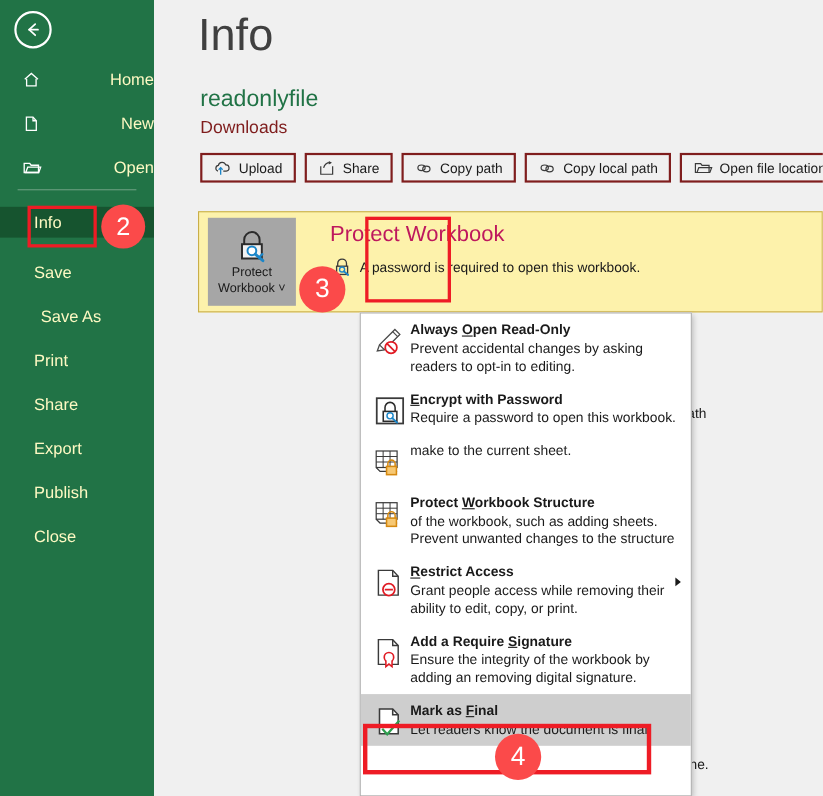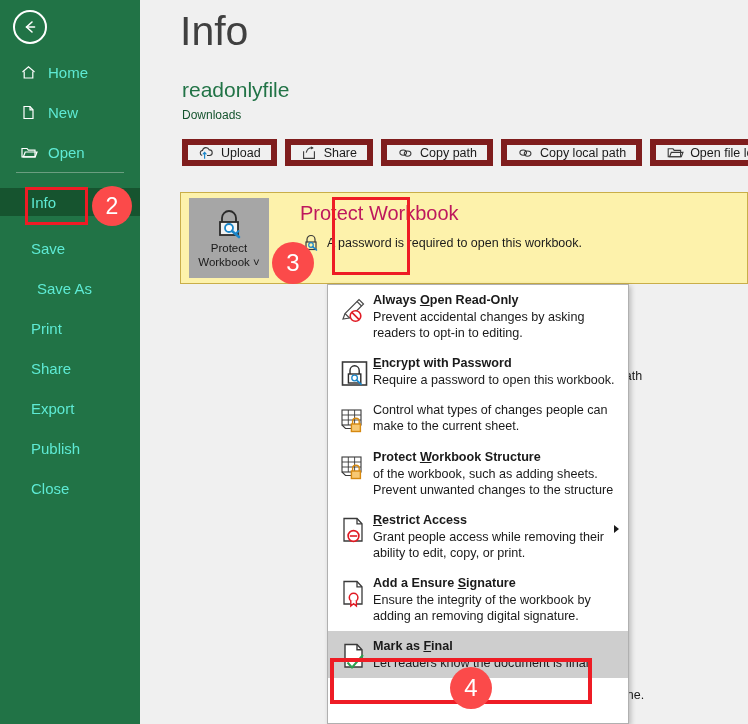--- a/index.html
+++ b/index.html
@@ -21,22 +21,23 @@
     position: absolute; left: 13px; top: 10px;
     width: 34px; height: 34px;
     border: 2px solid #ffffff; border-radius: 50%;
     display: flex; align-items: center; justify-content: center;
     cursor: pointer;
   }
   .back-btn svg { display:block; }
   .nav-item {
     position: absolute; left: 0; width: 140px; height: 28px;
     display: flex; align-items: center;
-    color: #5eead4; font-size: 15px; cursor: pointer;
+    color: #fef9c3; font-size: 15px; cursor: pointer;
     padding-left: 20px;
+    justify-content: space-between;
   }
   .nav-item .nav-ico {
     width: 22px; display: inline-flex; align-items: center;
     justify-content: flex-start; margin-right: 6px;
   }
   .nav-item.no-ico { padding-left: 31px; }
   .nav-item.selected {
     background: #16542f;
   }
   .nav-div {
@@ -72,27 +73,27 @@
     position: absolute; left: 40px; top: 8px;
     font-size: 41px; font-weight: 300; color: #404040;
     letter-spacing: 0px;
   }
   .file-name {
     position: absolute; left: 42px; top: 78px;
     font-size: 21px; color: #217346; font-weight: 400;
   }
   .file-loc {
     position: absolute; left: 42px; top: 108px;
-    font-size: 12px; color: #14532d;
+    font-size: 16px; color: #7f1d1d;
   }
 
   
   .toolbar { position: absolute; left: 42px; top: 139px; display: flex; gap: 8px; }
   .tb-btn {
-    height: 27px; border: 6px solid #7f1d1d; background: #f0f0f0;
+    height: 27px; border: 2px solid #7f1d1d; background: #f0f0f0;
     display: flex; align-items: center; gap: 6px;
     padding: 0 10px; font-size: 12.5px; color: #1a1a1a;
     cursor: pointer; white-space: nowrap;
   }
   .tb-btn svg { display: block; flex: 0 0 auto; }
 
   
   .bg-text {
     position: absolute; font-size: 12.5px; color: #1a1a1a;
     white-space: nowrap;
@@ -369,21 +370,20 @@
           <div class="mi-ico">
             <svg width="30" height="30" viewBox="0 0 30 30">
               <rect x="2" y="5" width="19" height="15" fill="#ffffff" stroke="#3a3a3a" stroke-width="1.1"></rect>
               <path d="M2 10 H21 M2 15 H21 M8.3 5 V20 M14.6 5 V20" stroke="#3a3a3a" stroke-width="0.9"></path>
               <path d="M2 20 L5.5 23.5 H21" fill="none" stroke="#3a3a3a" stroke-width="1.1"></path>
               <path d="M12.6 19 V16.6 a3.3 3.3 0 0 1 6.6 0 V19" fill="none" stroke="#d68910" stroke-width="1.4"></path>
               <rect x="11.4" y="19" width="9" height="7.5" fill="#f7c873" stroke="#d68910" stroke-width="1.4"></rect>
             </svg>
           </div>
           <div class="mi-txt">
-            <div class="mi-desc">Control what types of changes people can</div>
             <div class="mi-desc">make to the current sheet.</div>
           </div>
         </div>
         <div class="menu-item">
           <div class="mi-ico">
             <svg width="30" height="30" viewBox="0 0 30 30">
               <rect x="2" y="5" width="19" height="15" fill="#ffffff" stroke="#3a3a3a" stroke-width="1.1"></rect>
               <path d="M2 10 H21 M2 15 H21 M8.3 5 V20 M14.6 5 V20" stroke="#3a3a3a" stroke-width="0.9"></path>
               <path d="M2 20 L5.5 23.5 H21" fill="none" stroke="#3a3a3a" stroke-width="1.1"></path>
               <path d="M12.6 19 V16.6 a3.3 3.3 0 0 1 6.6 0 V19" fill="none" stroke="#d68910" stroke-width="1.4"></path>
@@ -415,21 +415,21 @@
         <div class="menu-item">
           <div class="mi-ico">
             <svg width="30" height="30" viewBox="0 0 30 30">
               <path d="M4 3.5 H17 L22 8.8 V26 H4 Z" fill="#ffffff" stroke="#3a3a3a" stroke-width="1.3"></path>
               <path d="M17 3.5 V8.8 H22" fill="none" stroke="#3a3a3a" stroke-width="1.3"></path>
               <circle cx="13.6" cy="19.5" r="4.3" fill="#ffffff" stroke="#e01b24" stroke-width="1.5"></circle>
               <path d="M10.8 22.6 L10.8 28 L13.6 25.7 L16.4 28 L16.4 22.6" fill="#ffffff" stroke="#e01b24" stroke-width="1.4"></path>
             </svg>
           </div>
           <div class="mi-txt">
-            <div class="mi-title"><span>Add a Ensure </span><u>S</u><span>ignature</span></div>
+            <div class="mi-title"><span>Add a Require </span><u>S</u><span>ignature</span></div>
             <div class="mi-desc">Ensure the integrity of the workbook by</div>
             <div class="mi-desc">adding an removing digital signature.</div>
           </div>
         </div>
         <div class="menu-item hovered">
           <div class="mi-ico">
             <svg width="30" height="30" viewBox="0 0 30 30">
               <path d="M5 3.5 H17 L22 8.8 V26 H5 Z" fill="#ffffff" stroke="#3a3a3a" stroke-width="1.4"></path>
               <path d="M17 3.5 V8.8 H22" fill="none" stroke="#3a3a3a" stroke-width="1.4"></path>
               <path d="M7.5 21.5 L12 26.5 L23 14" fill="none" stroke="#2e9e4f" stroke-width="2"></path>

